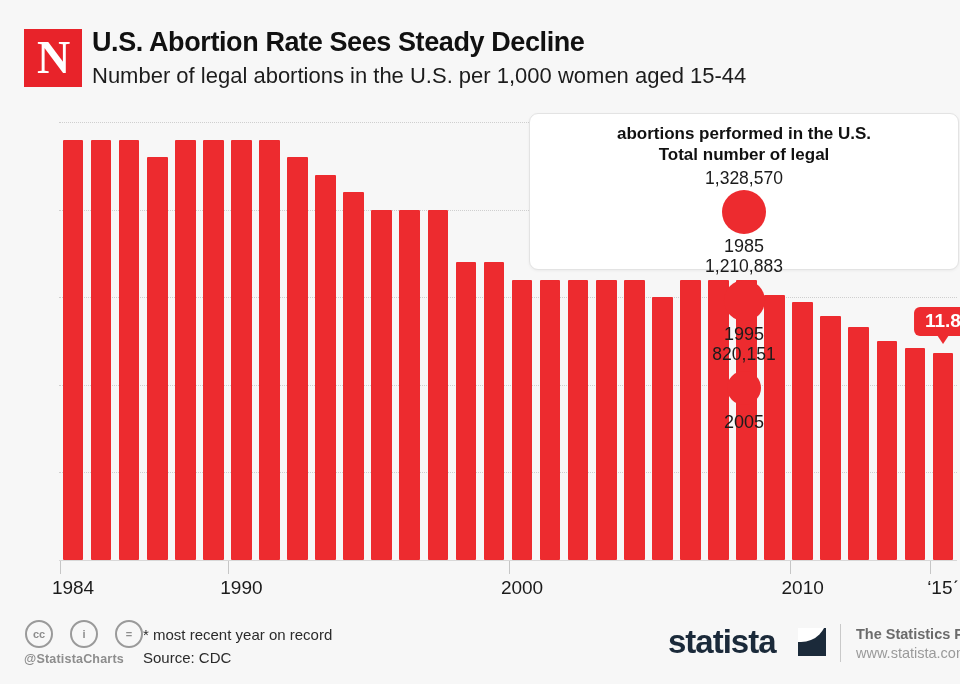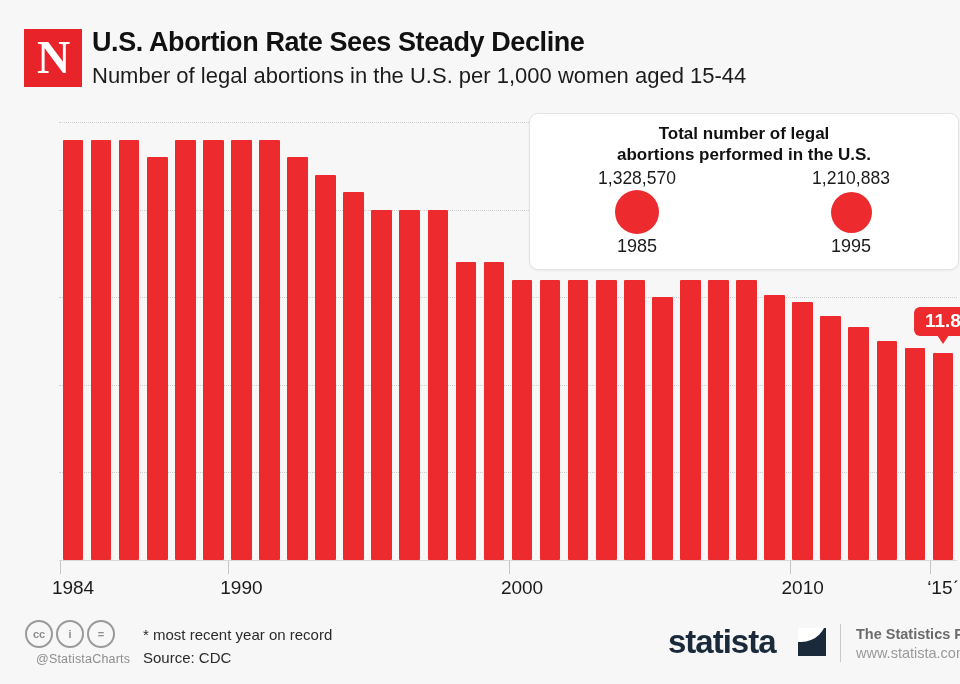--- a/index.html
+++ b/index.html
@@ -162,20 +162,21 @@
     font-size: 17px;
     font-weight: bold;
     color: #111111;
     line-height: 21px;
   }
   #inset-cols {
     position: absolute;
     left: 0; top: 54px;
     width: 428px;
     display: flex;
+    flex-direction: column;
   }
   .inset-col {
     flex: 1 1 0;
     display: flex;
     flex-direction: column;
     align-items: center;
   }
   .inset-value {
     font-size: 17.5px;
     color: #1b1b1b;
@@ -201,39 +202,39 @@
   
   #footer {
     position: absolute;
     left: 0; top: 600px;
     width: 960px; height: 84px;
   }
   #cc-icons {
     position: absolute;
     left: 25px; top: 20px;
     display: flex;
-    gap: 3px;
+    gap: 17px;
   }
   .cc-circle {
     width: 24px; height: 24px;
     border: 2px solid #9a9a9a;
     border-radius: 50%;
     display: flex;
     align-items: center;
     justify-content: center;
     color: #8d8d8d;
     font-size: 11px;
     font-weight: bold;
     line-height: 11px;
   }
   #cc-handle {
     position: absolute;
-    left: 36px; top: 52px;
+    left: 24px; top: 52px;
     font-size: 12.5px;
-    font-weight: normal;
+    font-weight: bold;
     color: #8d8d8d;
     letter-spacing: 0.2px;
     white-space: nowrap;
   }
   #note {
     position: absolute;
     left: 143px; top: 26px;
     font-size: 15px;
     color: #2b2b2b;
     white-space: nowrap;
@@ -364,38 +365,45 @@
       </div>
 
     <div id="callout" style="left: 942.969px; top: 307.264px;">
       <div id="callout-bubble">11.8</div>
       <div id="callout-tail"></div>
     </div>
   </div>
 
   <div id="inset">
     <div id="inset-title">
+      <div>abortions performed in the U.S.</div>
       <div>Total number of legal</div>
-      <div>abortions performed in the U.S.</div>
     </div>
     <div id="inset-cols">
         <div class="inset-col">
           <div class="inset-value">1,328,570</div>
           <div class="inset-dot-wrap">
             <div class="inset-dot" style="width: 44px; height: 44px; background: rgb(237, 43, 47);"></div>
           </div>
           <div class="inset-year">1985</div>
         </div>
         <div class="inset-col">
           <div class="inset-value">1,210,883</div>
           <div class="inset-dot-wrap">
             <div class="inset-dot" style="width: 41px; height: 41px; background: rgb(237, 43, 47);"></div>
           </div>
           <div class="inset-year">1995</div>
         </div>
+        <div class="inset-col">
+          <div class="inset-value">820,151</div>
+          <div class="inset-dot-wrap">
+            <div class="inset-dot" style="width: 34px; height: 34px; background: rgb(237, 43, 47);"></div>
+          </div>
+          <div class="inset-year">2005</div>
+        </div>
       </div>
   </div>
 
   <div id="footer">
     <div id="cc-icons">
       <div class="cc-circle">cc</div>
       <div class="cc-circle">i</div>
       <div class="cc-circle">=</div>
     </div>
     <div id="cc-handle">@StatistaCharts</div>

